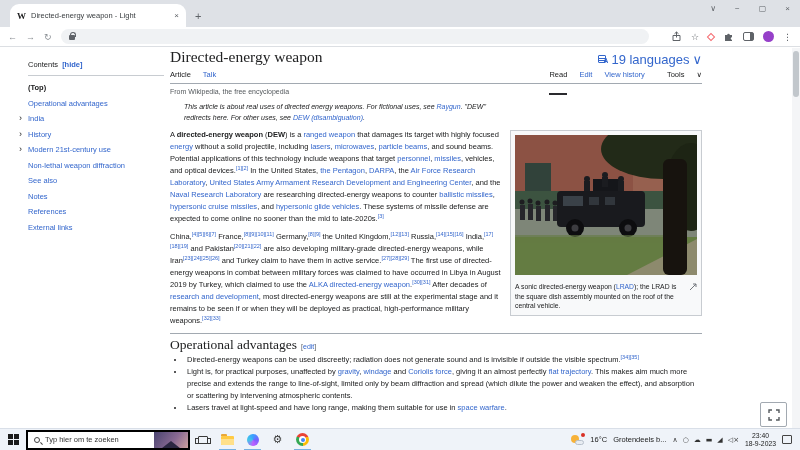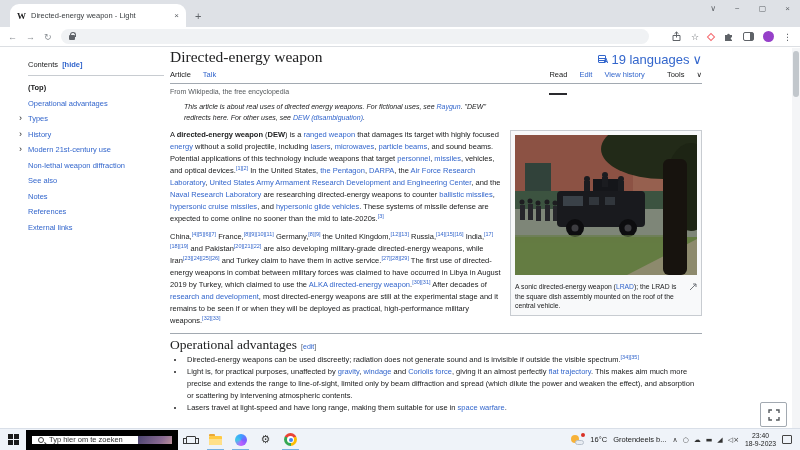--- a/index.html
+++ b/index.html
@@ -76,21 +76,21 @@
   .bullets{margin:1px 0 0 15px;font-size:7.5px;line-height:12px;color:#202122}
   .bullets li{padding-left:2px}
 
   .fsbtn{position:absolute;left:760px;top:402px;width:27px;height:25px;background:#fff;border:1px solid #a2a9b1;border-radius:2px;display:flex;align-items:center;justify-content:center}
 
   
   .taskbar{position:absolute;left:0;top:428px;width:800px;height:22px;background:#eff3f9;border-top:1px solid #d9dfe8;display:flex;align-items:center;font-size:7.5px;color:#1b1b1b}
   .startbtn{width:26px;height:22px;display:flex;align-items:center;justify-content:center}
   .winlogo{display:grid;grid-template-columns:5px 5px;grid-template-rows:5px 5px;gap:1px}
   .winlogo i{background:#1b1b1b}
-  .searchbox{position:relative;width:152px;height:20px;background:#fff;border:6px solid #000000;display:flex;align-items:center;padding-left:6px;gap:5px;overflow:hidden}
+  .searchbox{position:relative;width:164px;height:20px;background:#fff;border:2px solid #000000;display:flex;align-items:center;padding-left:6px;gap:5px;overflow:hidden}
   .mag{position:relative;width:6px;height:6px;border:1px solid #444;border-radius:50%}
   .mag::after{content:"";position:absolute;left:5px;top:5px;width:3px;height:1px;background:#444;transform:rotate(45deg)}
   .searchbox input{border:none;outline:none;font-size:7.5px;width:76px;background:transparent;color:#333}
   .searchbox input::placeholder{color:#333;opacity:1}
   .sweather{position:absolute;right:0;top:0;width:34px;height:20px;background:linear-gradient(125deg,#4a4470 0%,#8a6a93 55%,#d8a9a0 100%)}
   .sweather::after{content:"";position:absolute;left:3px;bottom:0;border-left:14px solid transparent;border-right:14px solid transparent;border-bottom:11px solid #2b2742}
   .tbicon{position:relative;width:25px;height:22px;display:flex;align-items:center;justify-content:center}
   .tbicon.running::after{content:"";position:absolute;bottom:0;left:4px;right:4px;height:2px;background:#76b0e0}
   .tvico{position:relative;width:10px;height:8px;border:1px solid #3a3a3a;border-radius:1px}
   .tvico::before,.tvico::after{content:"";position:absolute;top:1.5px;width:2px;height:3.5px;border:1px solid #3a3a3a}
@@ -170,21 +170,21 @@
             <span class="lbl active">(Top)</span>
           </div>
 
           <div class="toc-item">
             <span class="chev"></span>
             <span class="lbl">Operational advantages</span>
           </div>
 
           <div class="toc-item">
             <span class="chev">›</span>
-            <span class="lbl">Types</span>
+            <span class="lbl">India</span>
           </div>
 
           <div class="toc-item">
             <span class="chev">›</span>
             <span class="lbl">History</span>
           </div>
 
           <div class="toc-item">
             <span class="chev">›</span>
             <span class="lbl">Modern 21st-century use</span>

